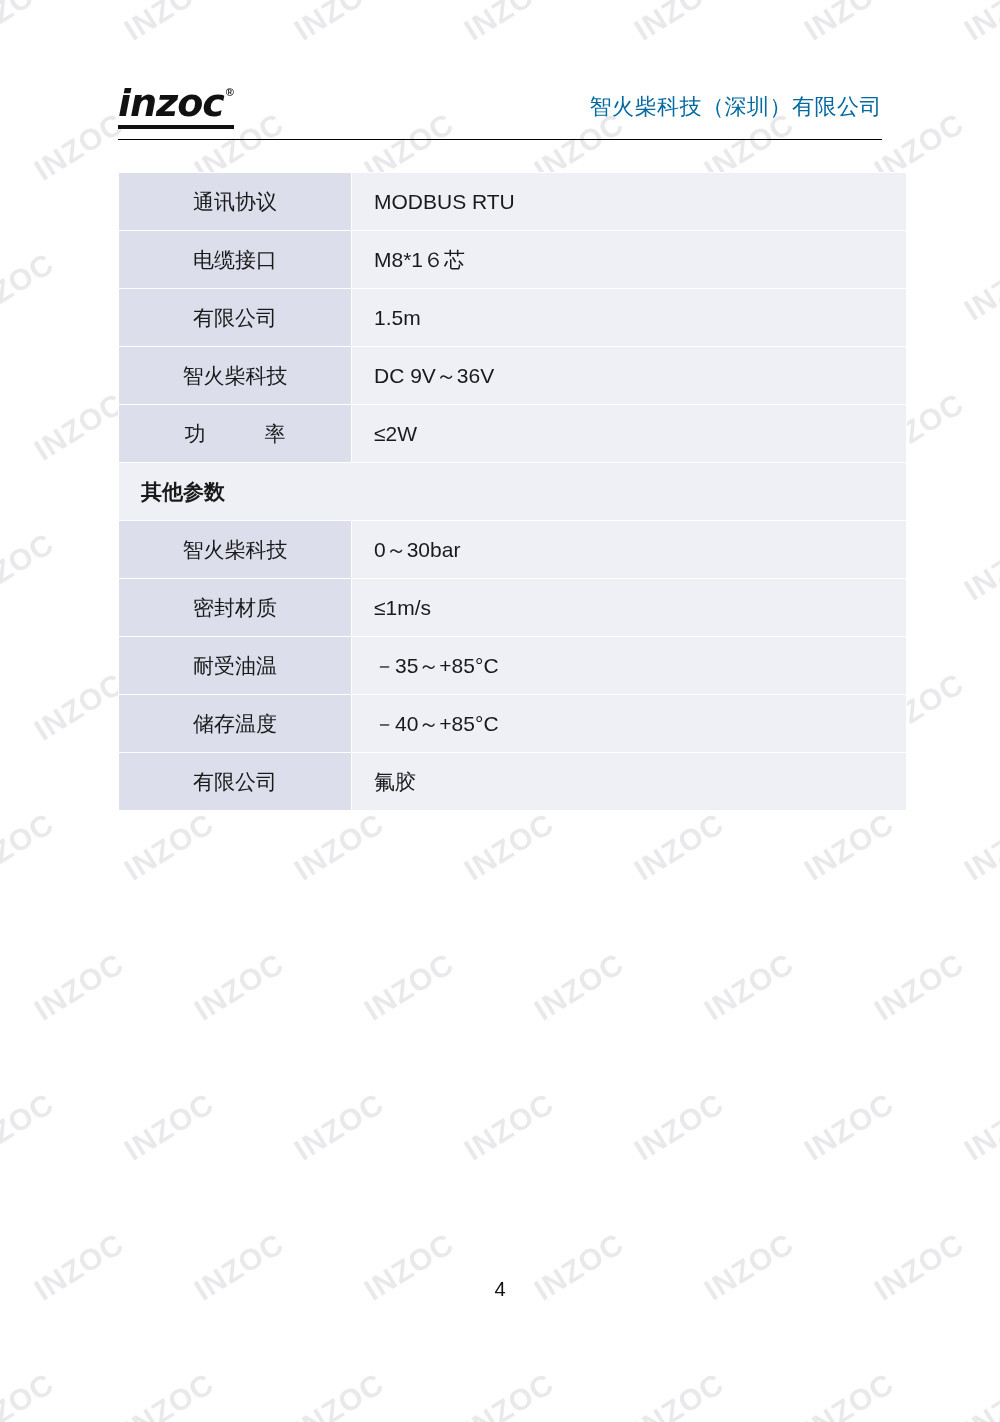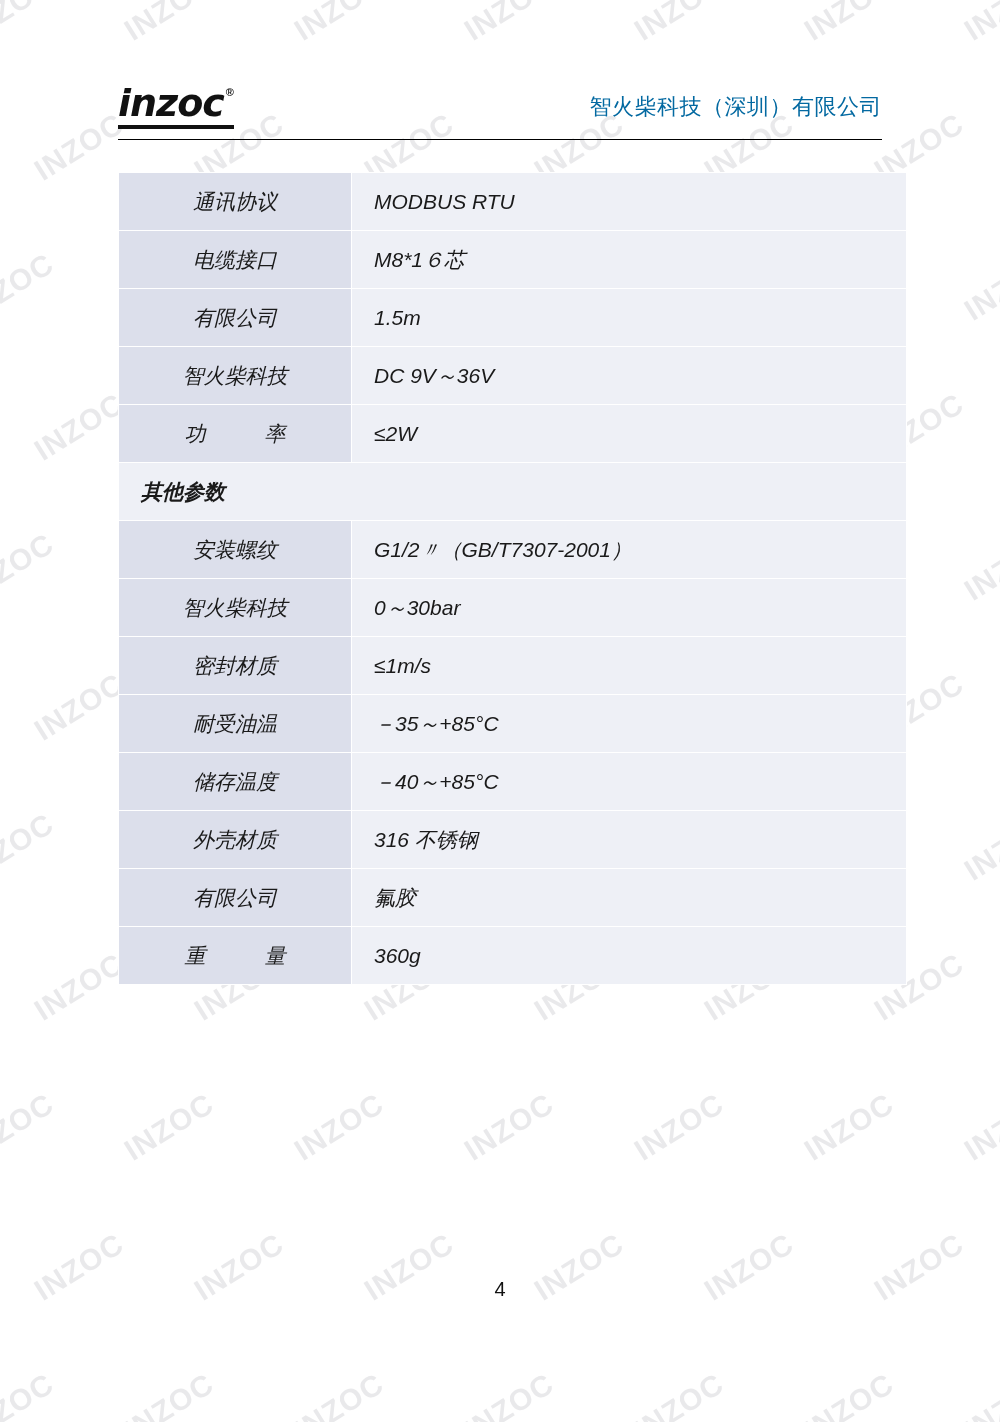--- a/index.html
+++ b/index.html
@@ -103,21 +103,20 @@
     z-index: 2;
     table-layout: fixed;
   }
   .spec-table td {
     height: 57px;
     padding: 0 0 0 0;
     vertical-align: middle;
     font-size: 21px;
     color: #1a1a1a;
     border: 1px solid #ffffff;
-    font-style: italic;
   }
   .col-label {
     width: 232px;
     background: #dcdfeb;
     text-align: center;
   }
   .col-value {
     width: 532px;
     background: #eef0f6;
     padding-left: 22px !important;
@@ -255,49 +254,37 @@
           <td class="col-value">DC 9V～36V</td>
         </tr>
         <tr>
           <td class="col-label"><span class="label-spread">功　率</span></td>
           <td class="col-value">≤2W</td>
         </tr>
         <tr class="row-section">
           <td colspan="2">其他参数</td>
         </tr>
         <tr>
-          <td class="col-label"><span>安装螺纹</span></td>
-          <td class="col-value">G1/2〃（GB/T7307-2001）</td>
-        </tr>
-        <tr>
           <td class="col-label"><span>智火柴科技</span></td>
           <td class="col-value">0～30bar</td>
         </tr>
         <tr>
           <td class="col-label"><span>密封材质</span></td>
           <td class="col-value">≤1m/s</td>
         </tr>
         <tr>
           <td class="col-label"><span>耐受油温</span></td>
           <td class="col-value">－35～+85°C</td>
         </tr>
         <tr>
           <td class="col-label"><span>储存温度</span></td>
           <td class="col-value">－40～+85°C</td>
         </tr>
         <tr>
-          <td class="col-label"><span>外壳材质</span></td>
-          <td class="col-value">316 不锈钢</td>
-        </tr>
-        <tr>
           <td class="col-label"><span>有限公司</span></td>
           <td class="col-value">氟胶</td>
         </tr>
-        <tr>
-          <td class="col-label"><span class="label-spread">重　量</span></td>
-          <td class="col-value">360g</td>
-        </tr>
       </tbody>
   </table>
 
   <div class="page-number">4</div>
 
 </div>
 
 </body></html>

